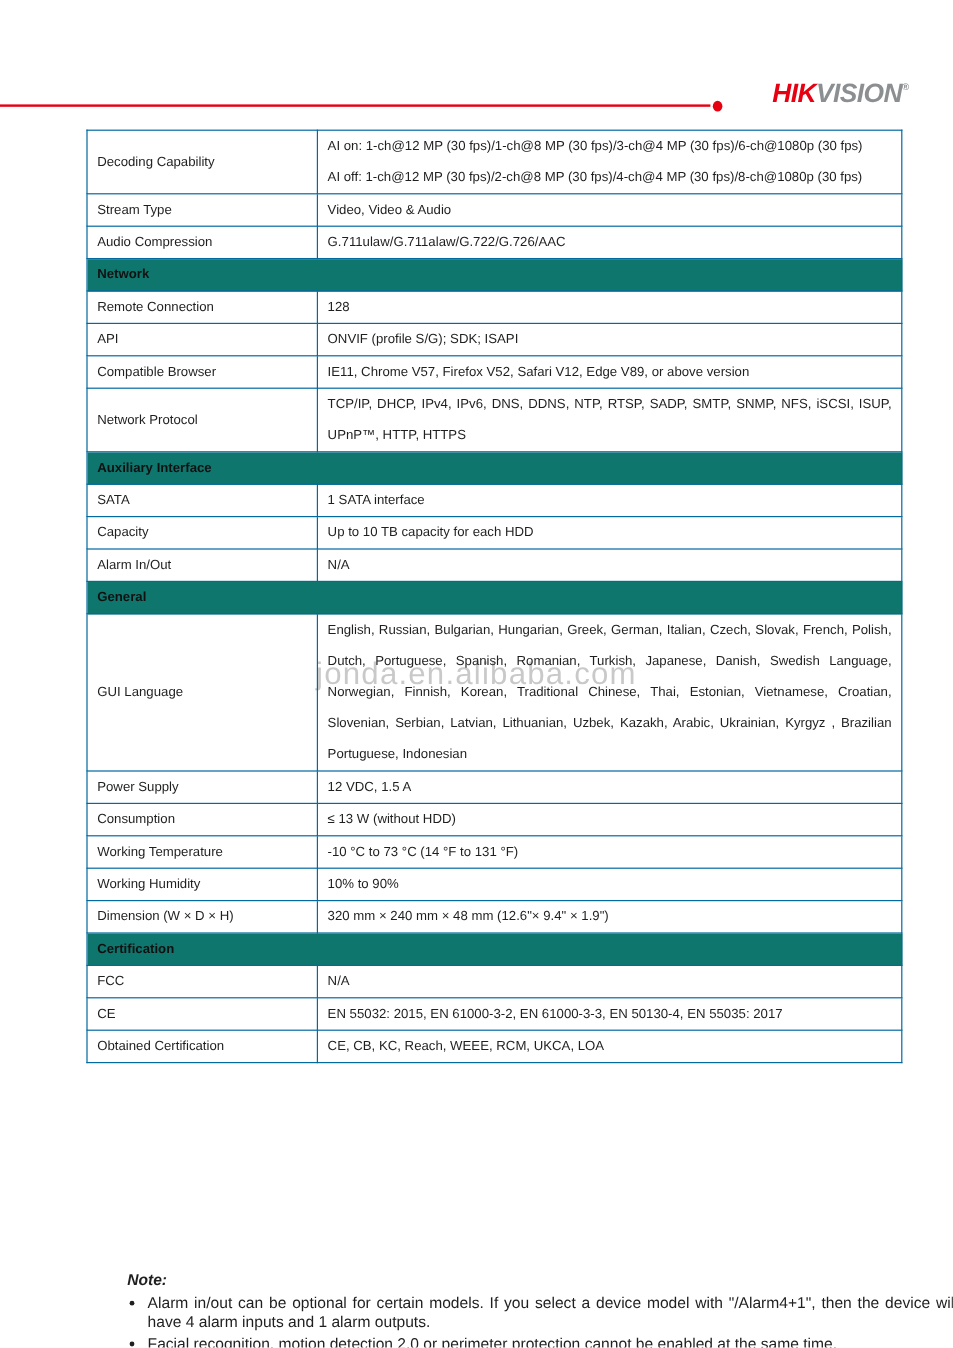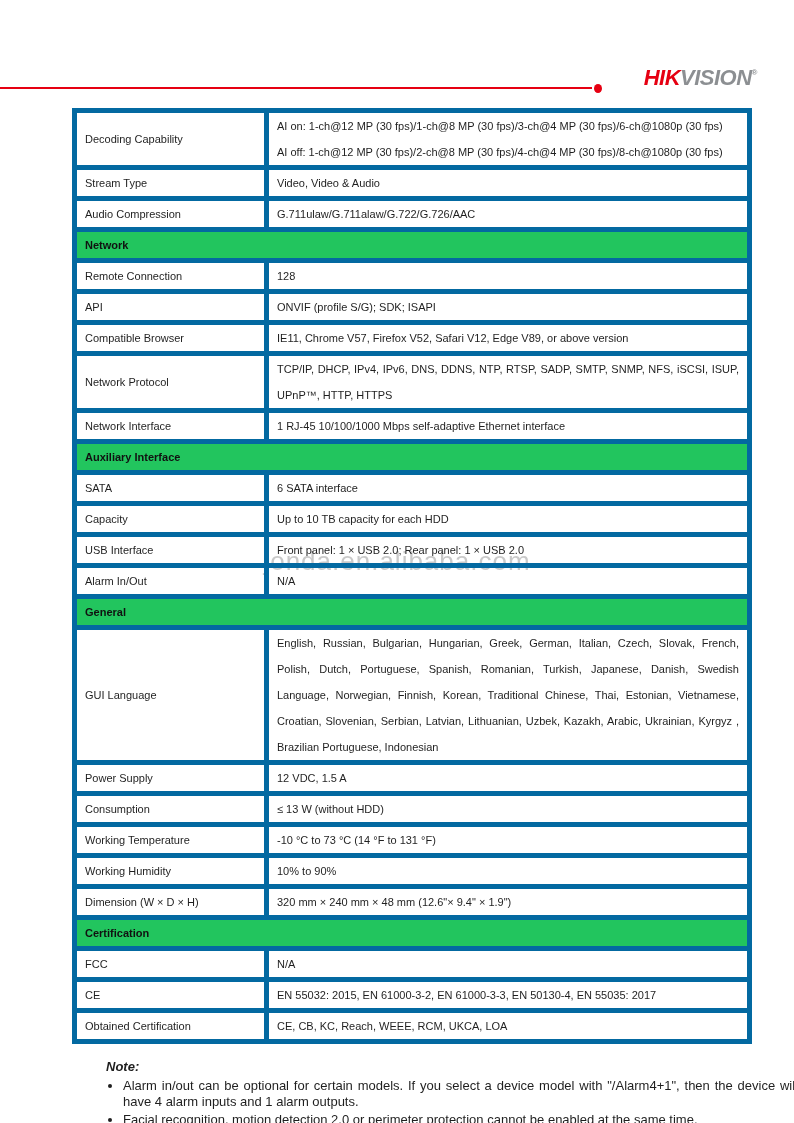--- a/index.html
+++ b/index.html
@@ -51,30 +51,30 @@
   table.spec {
     position: absolute; top: 108px; left: 72px;
     width: 680px;
     border-collapse: collapse;
     table-layout: fixed;
     z-index: 1;
     background: transparent;
   }
   table.spec col.c1 { width: 192px; }
   table.spec td {
-    border: 5px solid #0369a1;
+    border: 1px solid #0369a1;
     padding: 0 8px;
     font-size: 11px;
     line-height: 26px;
     vertical-align: middle;
     word-wrap: break-word;
   }
   table.spec td p { margin: 0; }
   tr.section-row td {
-    background: #22c55e;
+    background: #0f766e;
     font-weight: bold;
     color: #111;
   }
   td.value-cell.justify p { text-align: justify; }
 
   
   .note {
     position: absolute; top: 1059px; left: 62px;
     width: 692px;
     font-size: 13px; line-height: 16px;
@@ -143,45 +143,33 @@
         <td class="value-cell">
           <p>IE11, Chrome V57, Firefox V52, Safari V12, Edge V89, or above version</p>
         </td>
       </tr>
       <tr>
         <td class="label-cell">Network Protocol</td>
         <td class="value-cell justify">
           <p>TCP/IP, DHCP, IPv4, IPv6, DNS, DDNS, NTP, RTSP, SADP, SMTP, SNMP, NFS, iSCSI, ISUP, UPnP™, HTTP, HTTPS</p>
         </td>
       </tr>
-      <tr>
-        <td class="label-cell">Network Interface</td>
-        <td class="value-cell">
-          <p>1 RJ-45 10/100/1000 Mbps self-adaptive Ethernet interface</p>
-        </td>
-      </tr>
       <tr class="section-row">
         <td colspan="2">Auxiliary Interface</td>
       </tr>
       <tr>
         <td class="label-cell">SATA</td>
         <td class="value-cell">
-          <p>6 SATA interface</p>
+          <p>1 SATA interface</p>
         </td>
       </tr>
       <tr>
         <td class="label-cell">Capacity</td>
         <td class="value-cell">
           <p>Up to 10 TB capacity for each HDD</p>
-        </td>
-      </tr>
-      <tr>
-        <td class="label-cell">USB Interface</td>
-        <td class="value-cell">
-          <p>Front panel: 1 × USB 2.0; Rear panel: 1 × USB 2.0</p>
         </td>
       </tr>
       <tr>
         <td class="label-cell">Alarm In/Out</td>
         <td class="value-cell">
           <p>N/A</p>
         </td>
       </tr>
       <tr class="section-row">
         <td colspan="2">General</td>

